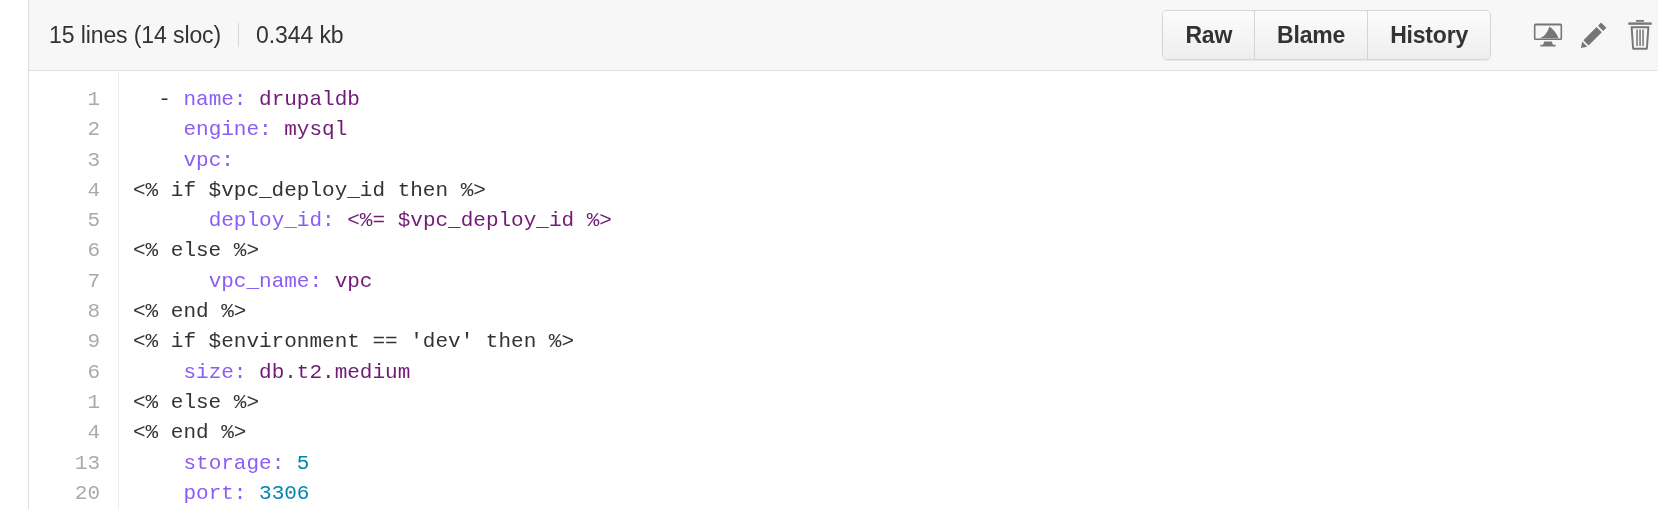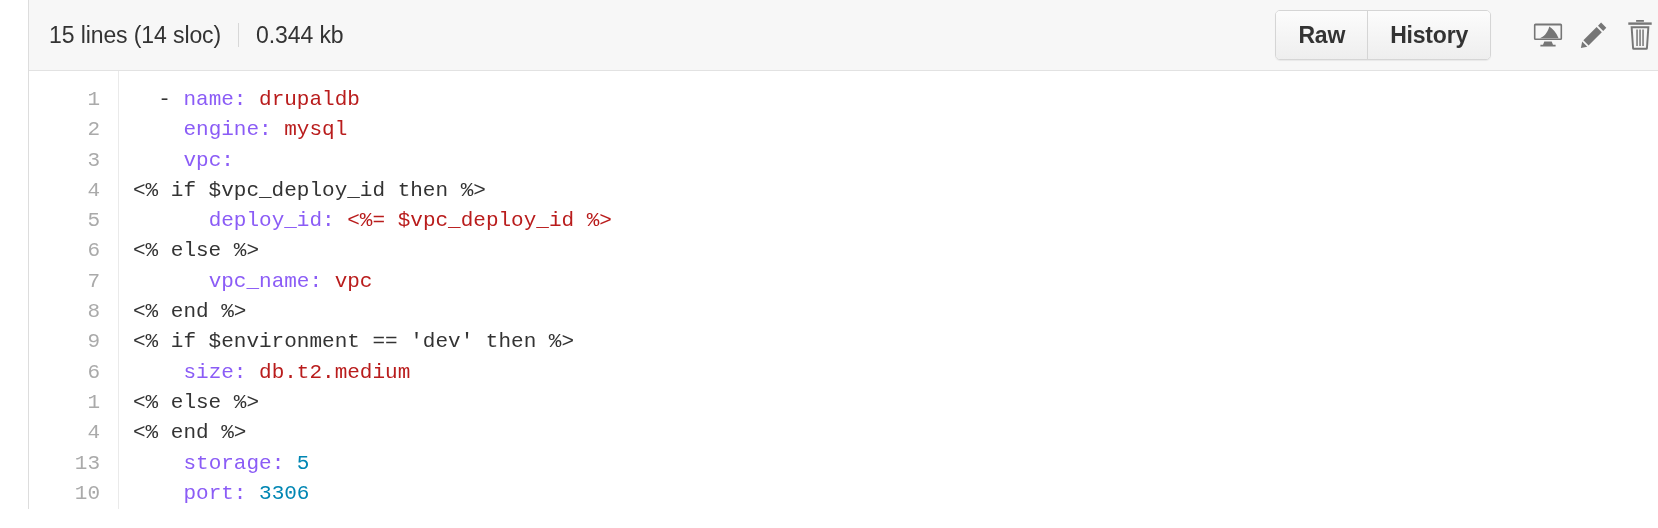--- a/index.html
+++ b/index.html
@@ -131,41 +131,42 @@
     flex: 1;
     padding: 14px 0 0 14px;
     white-space: pre;
     overflow: hidden;
     color: #333333;
   }
   .code-lines div { height: 30.3px; }
 
   
   .t-key  { color: #8b5cf6; }
-  .t-str  { color: #b91c1c; }
+  .t-str  { color: #701a75; }
   .t-num  { color: #0086b3; }
   .t-plain{ color: #333333; }
 </style>
 </head>
 <body>
 
 <div class="file-frame">
 
   <div class="file-header">
 
     <div class="file-info">
       <span>15 lines (14 sloc)</span>
       <span class="divider"></span>
       <span>0.344 kb</span>
     </div>
 
     <div class="header-actions">
 
       <div class="btn-group">
         <button class="btn">Raw</button>
+        <button class="btn">Blame</button>
         <button class="btn">History</button>
       </div>
 
       <div class="icon-actions">
 
         <button class="icon-btn" title="Open this file in GitHub Desktop">
           <span>
             <svg width="30" height="26" viewBox="0 0 30 26" aria-hidden="true">
               <path d="M2.5 1.5h25a1.6 1.6 0 0 1 1.6 1.6v13.3a1.6 1.6 0 0 1-1.6 1.6h-25A1.6 1.6 0 0 1 .9 16.4V3.1A1.6 1.6 0 0 1 2.5 1.5zm0 2v12.9h25V3.5h-25z"></path>
               <path d="M25.6 16.2H6.9c3.6-1.3 7.6-4.9 9.4-11.7 3.4 2.2 7 5.8 9.3 11.7z"></path>
@@ -207,18 +208,18 @@
         <div>4</div>
         <div>5</div>
         <div>6</div>
         <div>7</div>
         <div>8</div>
         <div>9</div>
         <div>6</div>
         <div>1</div>
         <div>4</div>
         <div>13</div>
-        <div>10</div>
+        <div>20</div>
       </div>
     <div class="code-lines" id="code-lines"><div><span class="t-plain">  - </span><span class="t-key">name:</span><span class="t-plain"> </span><span class="t-str">drupaldb</span></div><div><span class="t-plain">    </span><span class="t-key">engine:</span><span class="t-plain"> </span><span class="t-str">mysql</span></div><div><span class="t-plain">    </span><span class="t-key">vpc:</span></div><div><span class="t-plain">&lt;% if $vpc_deploy_id then %&gt;</span></div><div><span class="t-plain">      </span><span class="t-key">deploy_id:</span><span class="t-plain"> </span><span class="t-str">&lt;%= $vpc_deploy_id %&gt;</span></div><div><span class="t-plain">&lt;% else %&gt;</span></div><div><span class="t-plain">      </span><span class="t-key">vpc_name:</span><span class="t-plain"> </span><span class="t-str">vpc</span></div><div><span class="t-plain">&lt;% end %&gt;</span></div><div><span class="t-plain">&lt;% if $environment == 'dev' then %&gt;</span></div><div><span class="t-plain">    </span><span class="t-key">size:</span><span class="t-plain"> </span><span class="t-str">db.t2.medium</span></div><div><span class="t-plain">&lt;% else %&gt;</span></div><div><span class="t-plain">&lt;% end %&gt;</span></div><div><span class="t-plain">    </span><span class="t-key">storage:</span><span class="t-plain"> </span><span class="t-num">5</span></div><div><span class="t-plain">    </span><span class="t-key">port:</span><span class="t-plain"> </span><span class="t-num">3306</span></div></div>
   </div>
 
 </div>
 
 </body></html>

